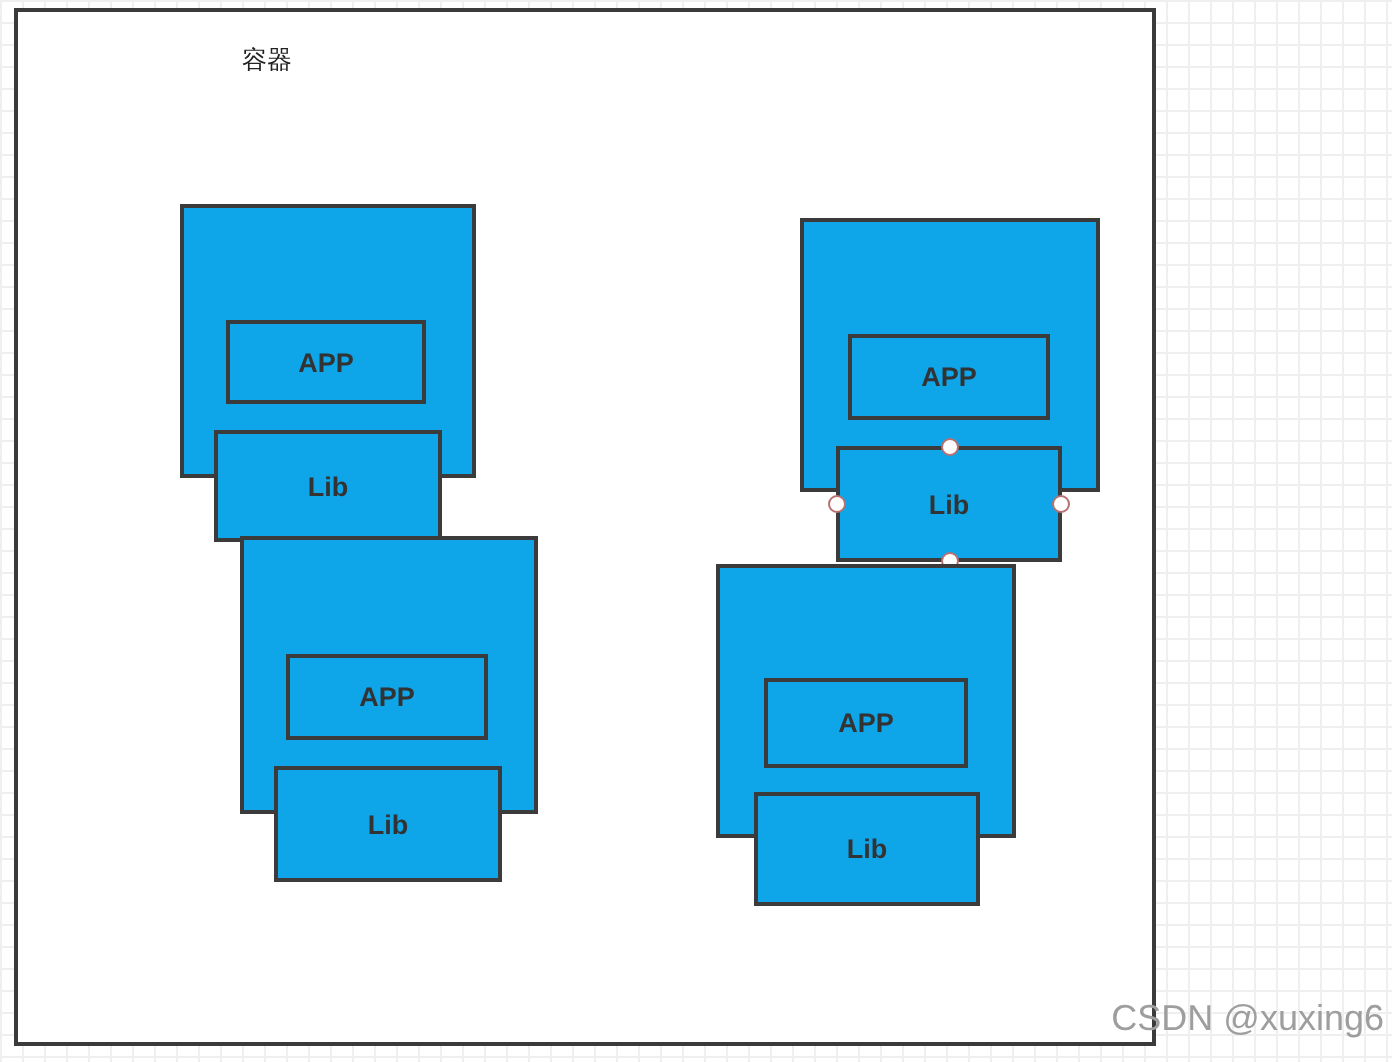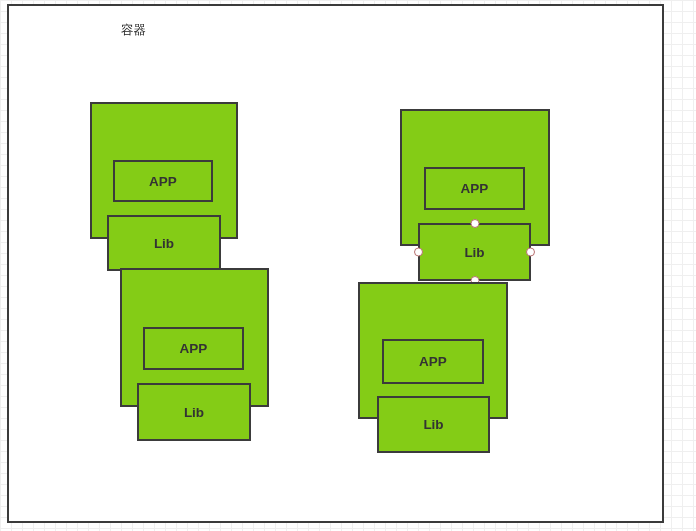--- a/index.html
+++ b/index.html
@@ -15,27 +15,27 @@
     width: 696px; height: 531px;
     background-color: var(--canvas-bg, #ffffff);
     background-image:
       linear-gradient(to right, var(--grid-line, #efefef) 1px, transparent 1px),
       linear-gradient(to bottom, var(--grid-line, #efefef) 1px, transparent 1px);
     background-size: 11px 11px;
     overflow: hidden;
   }
   .frame {
     position: absolute; left: 7px; top: 4px;
-    width: 657px; height: 519px;
+    width: 571px; height: 519px;
     background: #ffffff;
     border: 2px solid var(--shape-border, #3b3b3b);
   }
   .shape {
     position: absolute;
-    background: #84cc16;
+    background: #0ea5e9;
     border: 2px solid var(--shape-border, #3b3b3b);
     margin-top: 44px;
   }
   .label-center {
     display: flex; align-items: center; justify-content: center;
     font-weight: bold;
     color: var(--shape-text, #333333);
   }
   .group-label {
     position: absolute; left: 112px; top: 16px;
@@ -128,14 +128,15 @@
         <span>APP</span>
       </div>
       <div class="shape inner label-center d-lib">
         <span>Lib</span>
       </div>
     </div>
 
 
   </div>
 
+  <div class="watermark">CSDN @xuxing6</div>
 
 </div>
 
 </body></html>

